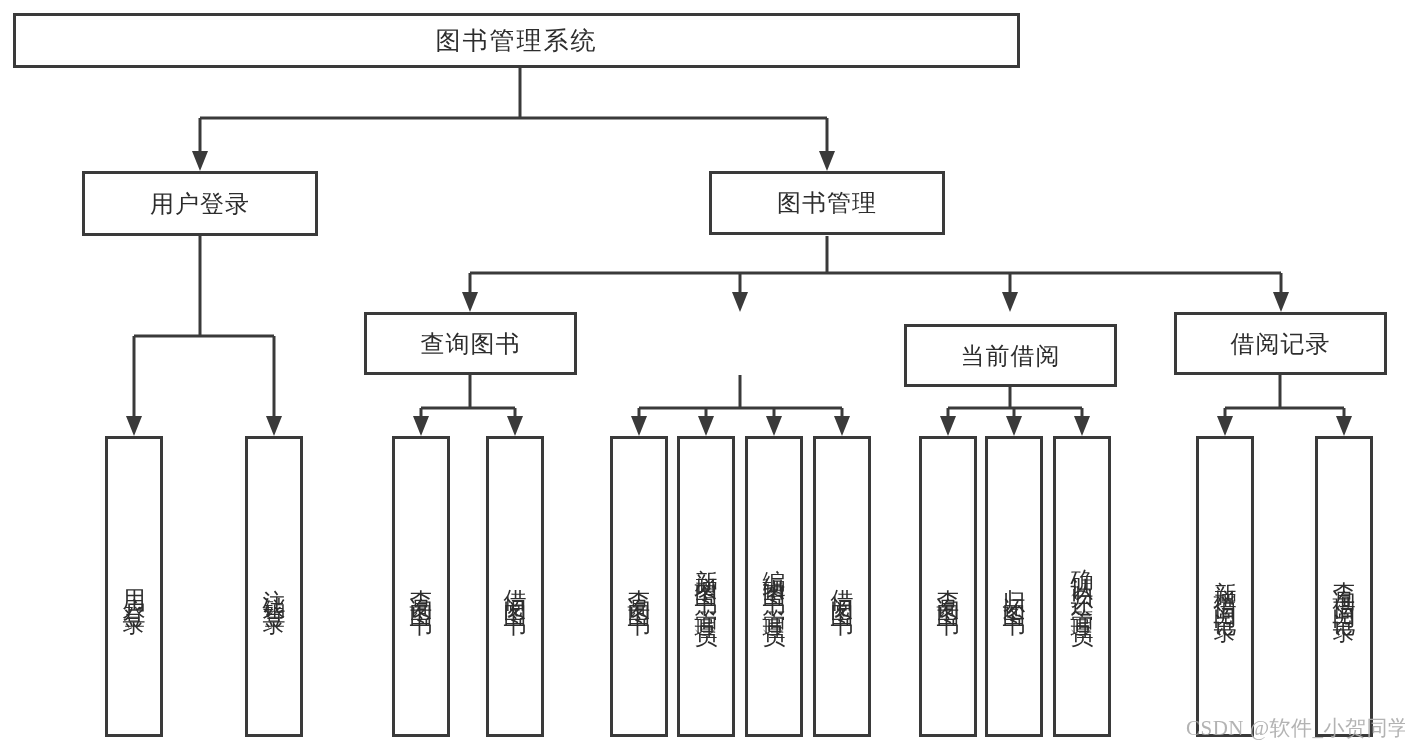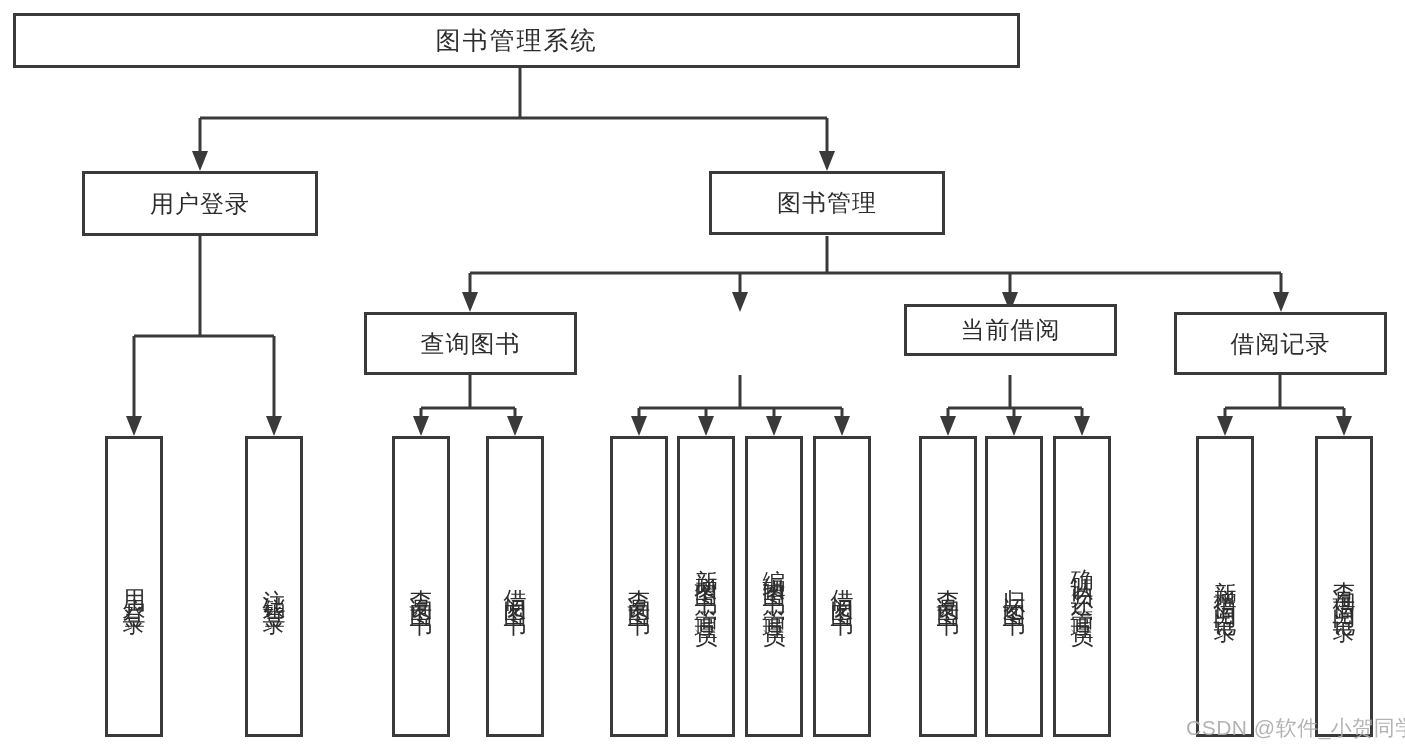--- a/index.html
+++ b/index.html
@@ -1,18 +1,18 @@
 <!DOCTYPE html>
 <html><head>
 <meta charset="utf-8">
 <style>
   html,body{margin:0;padding:0;background:#ffffff;}
   .canvas{
     position:relative;width:1405px;height:747px;background:#ffffff;
-    font-family:Liberation Sans, sans-serif;overflow:hidden;
+    font-family:Liberation Serif, serif;overflow:hidden;
   }
   .connector-layer{position:absolute;left:0;top:0;z-index:0;}
   .node{
     position:absolute;box-sizing:border-box;z-index:1;
     border:3px solid #3a3a3a;background:#ffffff;color:#2d2d2d;
     display:flex;align-items:center;justify-content:center;
   }
   .root-node{font-size:25px;letter-spacing:2px;}
   .h-node{font-size:24px;letter-spacing:1px;}
   .v-node{
@@ -94,21 +94,21 @@
       <polygon points="1336,416 1352,416 1344,436"></polygon>
     </g>
   </svg>
 
   <div class="node root-node" style="left:13px;top:13px;width:1007px;height:55px">图书管理系统</div>
 
   <div class="node h-node" style="left:82px;top:171px;width:236px;height:65px">用户登录</div>
   <div class="node h-node" style="left:709px;top:171px;width:236px;height:64px">图书管理</div>
 
   <div class="node h-node" style="left:364px;top:312px;width:213px;height:63px">查询图书</div>
-  <div class="node h-node" style="left:904px;top:304px;width:213px;height:52px">当前借阅</div>
+  <div class="node h-node" style="left:904px;top:324px;width:213px;height:63px">当前借阅</div>
   <div class="node h-node" style="left:1174px;top:312px;width:213px;height:63px">借阅记录</div>
 
   <div class="node v-node" style="left:105px;top:436px;width:58px;height:301px">用户登录</div>
   <div class="node v-node" style="left:245px;top:436px;width:58px;height:301px">注销登录</div>
 
   <div class="node v-node" style="left:392px;top:436px;width:58px;height:301px">查询图书</div>
   <div class="node v-node" style="left:486px;top:436px;width:58px;height:301px">借阅图书</div>
 
   <div class="node v-node" style="left:610px;top:436px;width:58px;height:301px">查询图书</div>
   <div class="node v-node" style="left:677px;top:436px;width:58px;height:301px">新增图书（管理员）</div>

